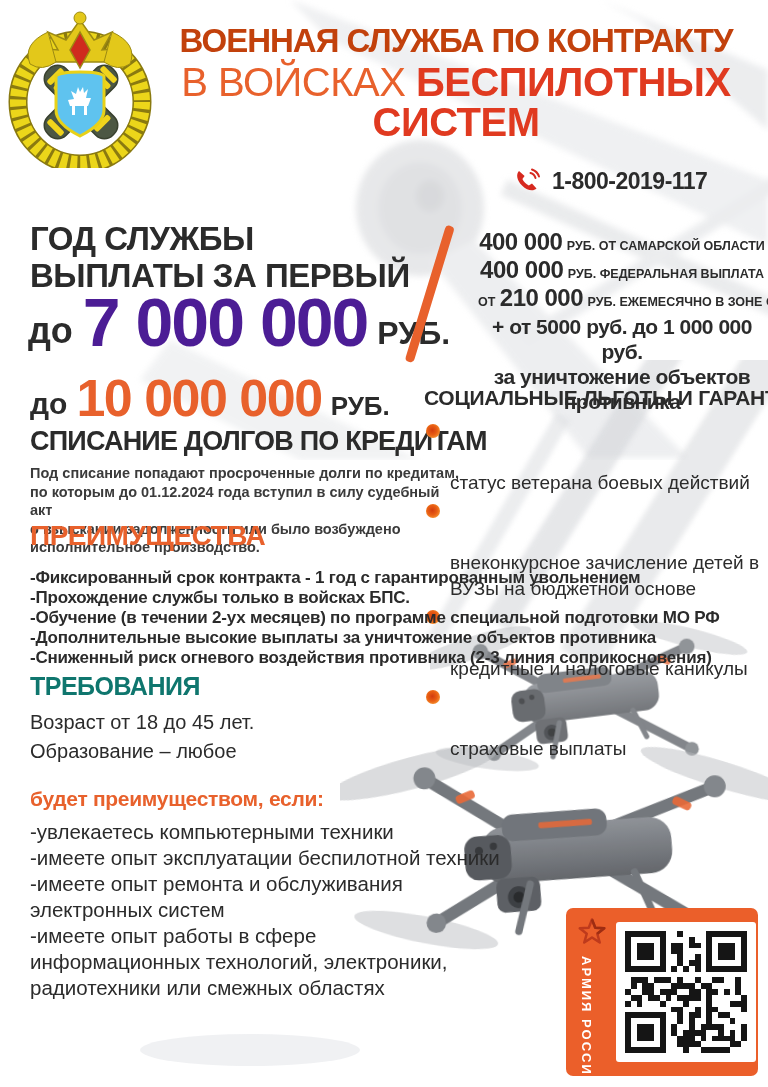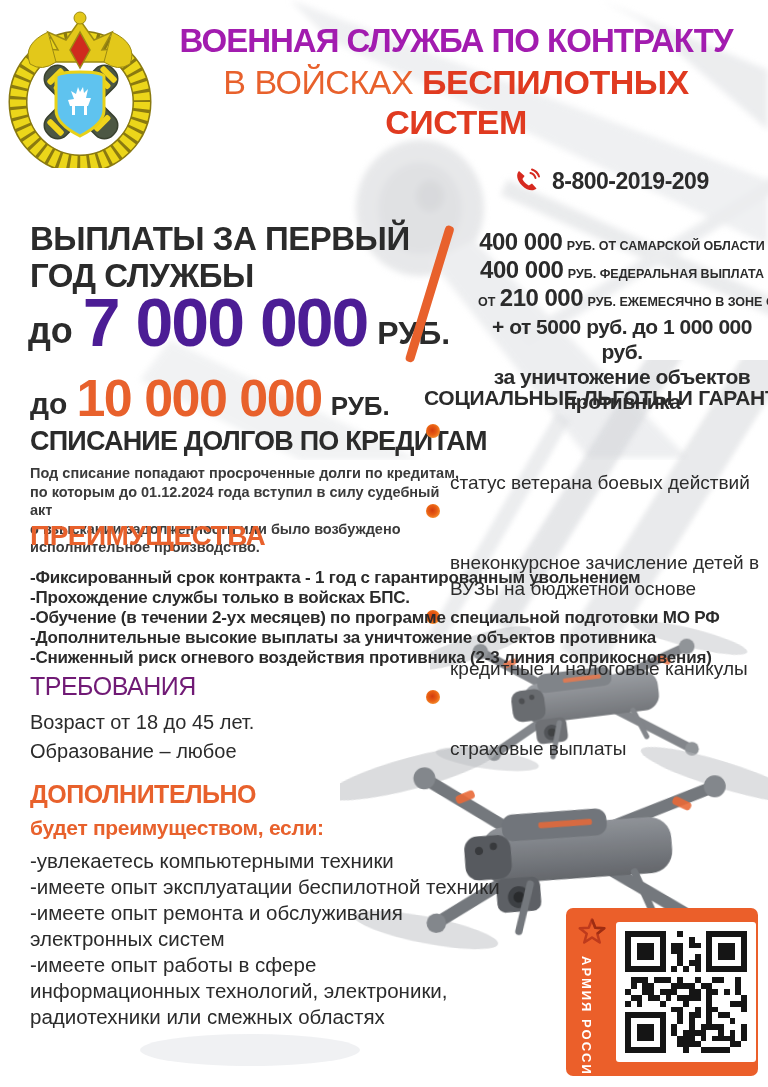--- a/index.html
+++ b/index.html
@@ -8,22 +8,22 @@
     background:#ffffff; font-family:"Liberation Sans", sans-serif; color:#2b2b2b;
   }
   .abs{position:absolute;}
   svg{display:block;}
   .decor{position:absolute; pointer-events:none; z-index:0;}
   .content{position:absolute; z-index:1;}
 
   
   .emblem{left:8px; top:6px; width:146px; height:162px;}
   .title-block{left:150px; top:22px; width:612px; text-align:center;}
-  .title-line1{font-size:33px; line-height:38px; font-weight:800; letter-spacing:-1px; color:#a21caf;}
-  .title-line2{font-size:34px; line-height:40px; letter-spacing:-0.5px; color:#E8612C; margin-top:2px;}
+  .title-line1{font-size:33px; line-height:38px; font-weight:800; letter-spacing:-1px; color:#c2410c;}
+  .title-line2{font-size:40px; line-height:40px; letter-spacing:-0.5px; color:#E8612C; margin-top:2px;}
   .title-line2 .plain{font-weight:400;}
   .title-line2 .strong{font-weight:800; color:#E03A20;}
   .contact-row{left:142px; top:130px; display:flex; align-items:center; gap:9px;}
   .contact-row2{left:512px; top:166px; display:flex; align-items:center; gap:10px;}
   .address-text{font-size:22px; font-weight:800; letter-spacing:-0.5px; white-space:nowrap;}
   .phone-text{font-size:23px; font-weight:800; letter-spacing:-0.5px; white-space:nowrap;}
   .phone-gap{margin-left:10px;}
 
   
   .pay-head{left:30px; top:220px; font-size:33px; line-height:37px; font-weight:800; letter-spacing:-0.5px;}
@@ -58,21 +58,21 @@
     background:radial-gradient(circle at 45% 45%, #d23c0e 0%, #e95f14 45%, #f59130 75%, #f8a44a 100%);}
 
   
   .advantages{left:30px; top:520px; width:745px;}
   .adv-title{font-size:28px; font-weight:800; letter-spacing:-0.5px; color:#E8612C;}
   .adv-list{margin-top:16px;}
   .adv-list .item{font-size:17px; line-height:20px; font-weight:700; letter-spacing:-0.2px; white-space:nowrap;}
 
   
   .requirements{left:30px; top:672px;}
-  .req-title{font-size:25px; font-weight:400; letter-spacing:-0.5px; color:#701a75;}
+  .req-title{font-size:25px; font-weight:700; letter-spacing:-0.5px; color:#0f766e;}
   .req-list{margin-top:7px;}
   .req-list .item{font-size:20px; line-height:29px; font-weight:500;}
 
   
   .additional{left:30px; top:780px; width:500px;}
   .add-title{font-size:25px; font-weight:800; letter-spacing:-0.5px; color:#E8612C;}
   .add-sub{font-size:21px; font-weight:700; letter-spacing:-0.3px; color:#E8612C; margin-top:7px;}
   .add-list{margin-top:8px;}
   .add-list .item{font-size:20.5px; line-height:26px; font-weight:500; white-space:pre-line;}
 
@@ -223,26 +223,26 @@
 
 
   <div class="content contact-row2 abs">
     <svg width="30" height="30" viewBox="0 0 30 30">
       <path d="M7 5 C4 8 4.5 14 10 19.5 C15.5 25 21.5 25.5 24.5 22.5 L20 17.5 L16.8 19.6 C14.2 18.2 11.6 15.6 10.4 13 L12.6 10 Z" fill="#D6291F"></path>
       <g fill="none" stroke="#D6291F" stroke-width="2" stroke-linecap="round">
         <path d="M18.5 7 a7 7 0 0 1 5 5"></path>
         <path d="M20 3.5 a11 11 0 0 1 7 7"></path>
       </g>
     </svg>
-    <span class="phone-text">8-800-2019-209</span>
+    <span class="phone-text">1-800-2019-117</span>
   </div>
 
   <div class="content pay-head abs">
+    <div>ГОД СЛУЖБЫ</div>
     <div>ВЫПЛАТЫ ЗА ПЕРВЫЙ</div>
-    <div>ГОД СЛУЖБЫ</div>
   </div>
 
   <div class="content amount-row abs">
     <span class="amt-prefix">до</span>
     <span class="amt-value">7 000 000</span>
     <span class="amt-unit">РУБ.</span>
   </div>
 
   <div class="content divider-line abs"></div>
 
@@ -327,21 +327,20 @@
   <div class="content requirements abs">
     <div class="req-title">ТРЕБОВАНИЯ</div>
     <div class="req-list">
 
     <div class="item">Возраст от 18 до 45 лет.</div>
         <div class="item">Образование – любое</div>
       </div>
   </div>
 
   <div class="content additional abs">
-    <div class="add-title">ДОПОЛНИТЕЛЬНО</div>
     <div class="add-sub">будет преимуществом, если:</div>
     <div class="add-list">
 
     <div class="item">-увлекаетесь компьютерными техники</div>
         <div class="item">-имеете опыт эксплуатации беспилотной техники</div>
         <div class="item">-имеете опыт ремонта и обслуживания
 электронных систем</div>
         <div class="item">-имеете опыт работы в сфере
 информационных технологий, электроники,
 радиотехники или смежных областях</div>

